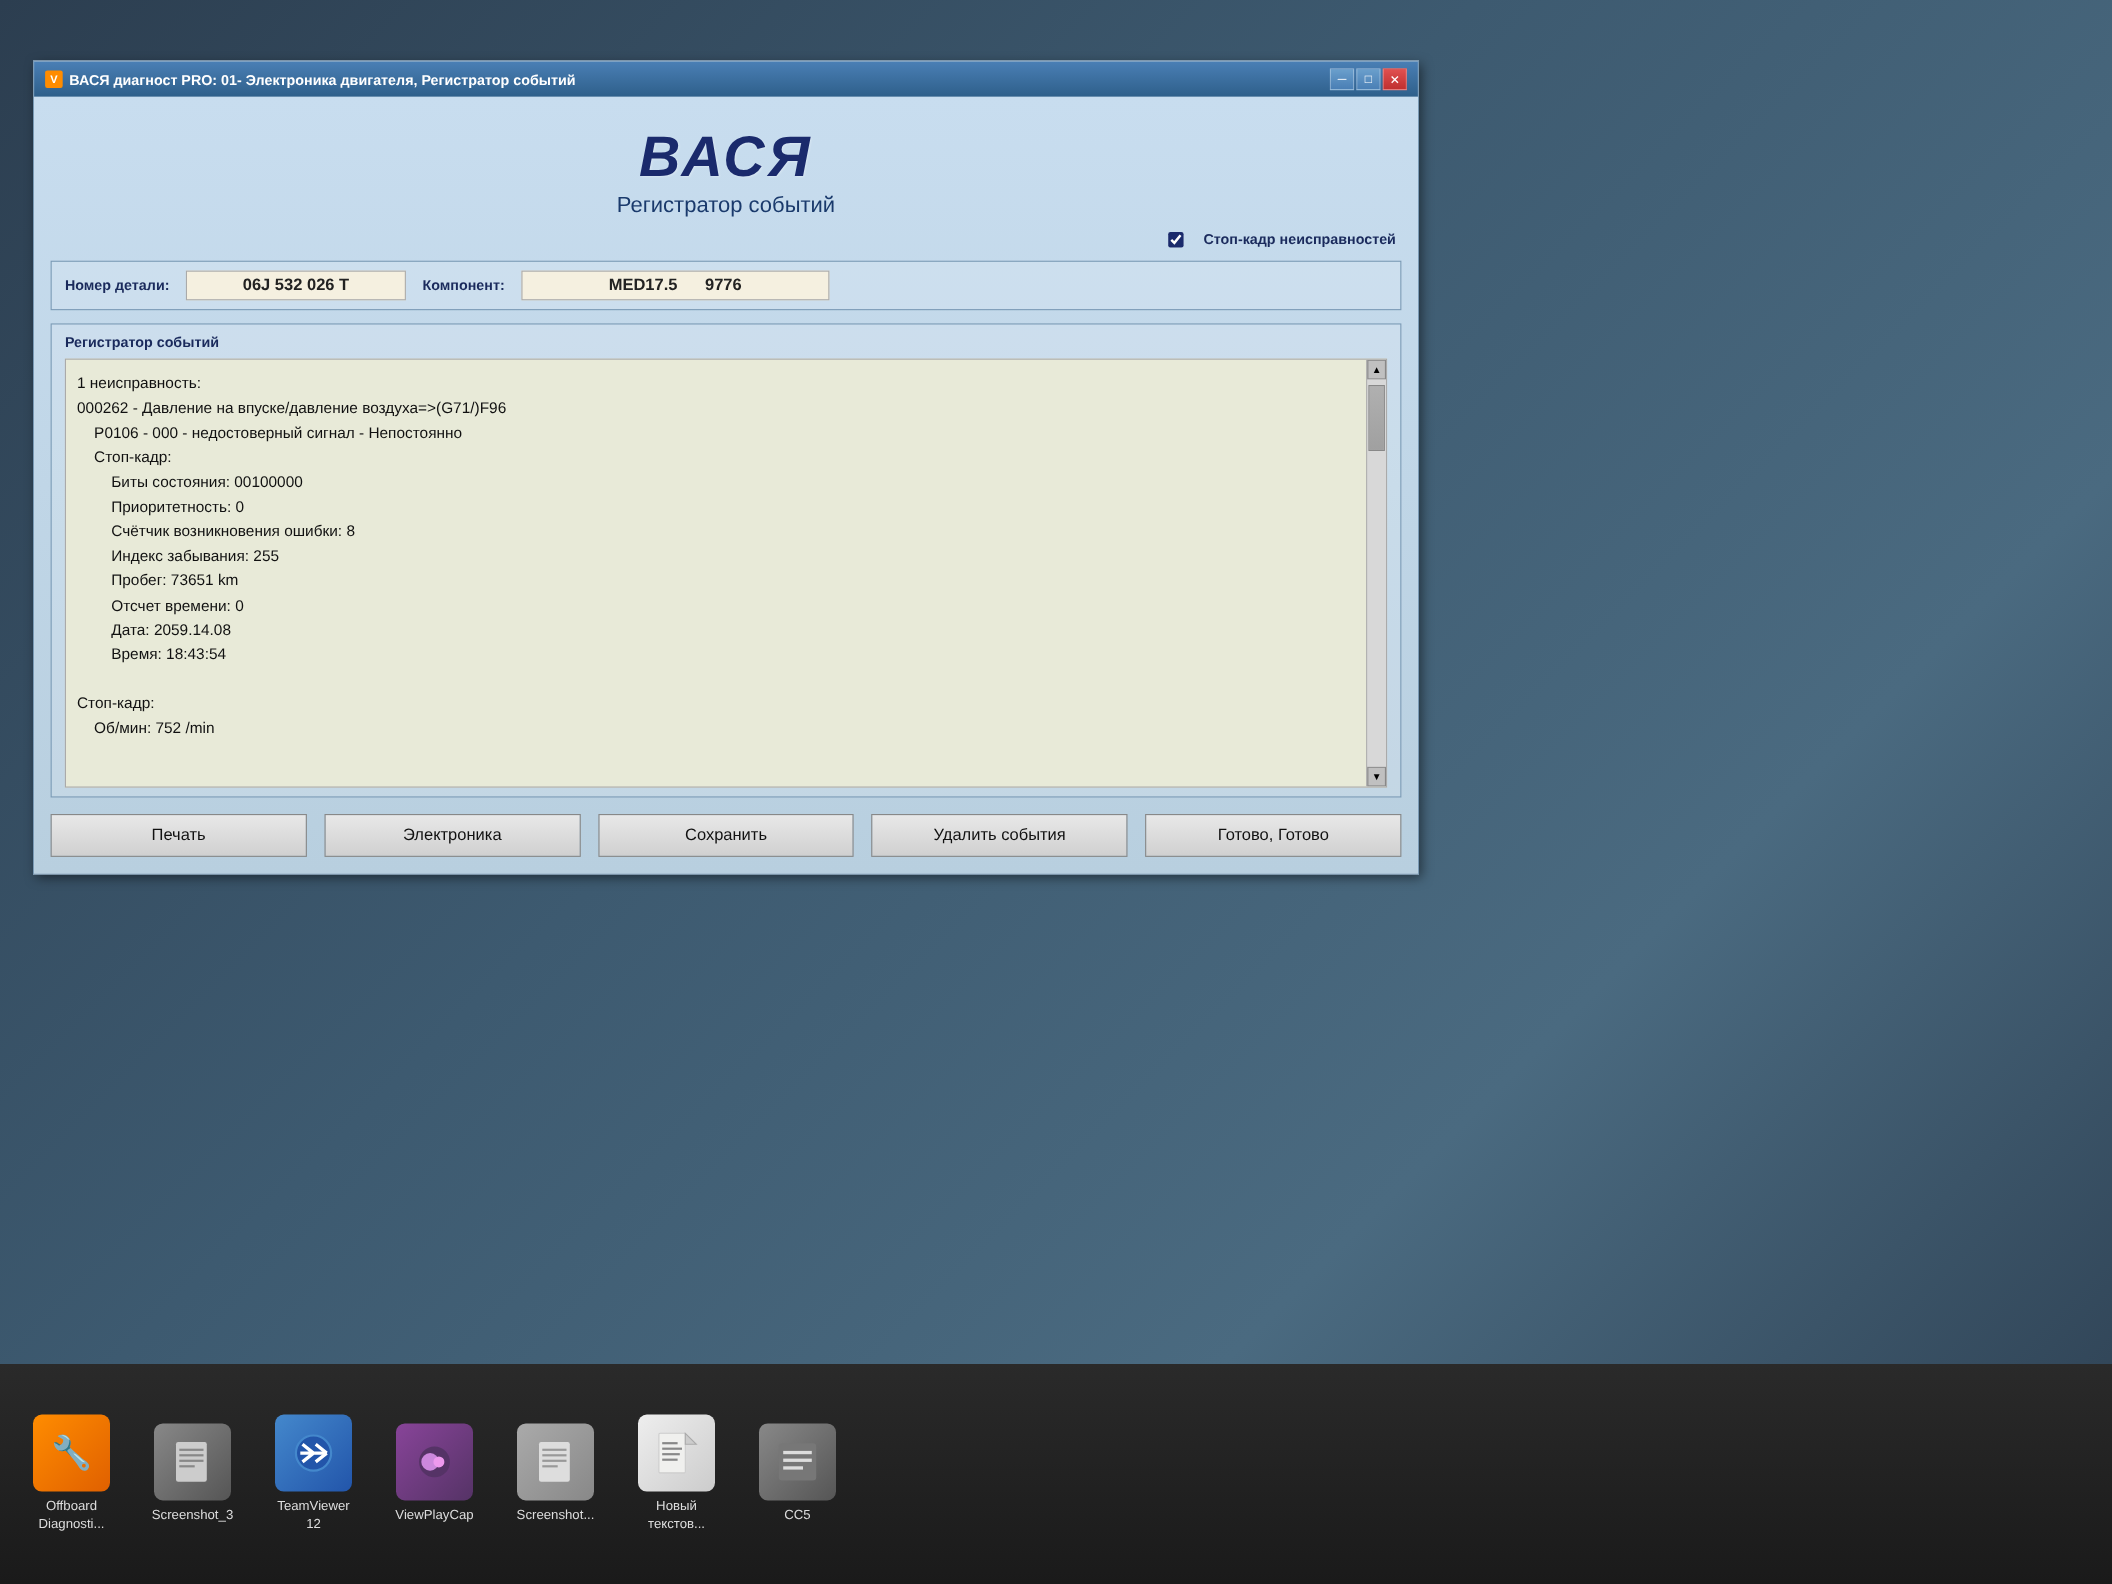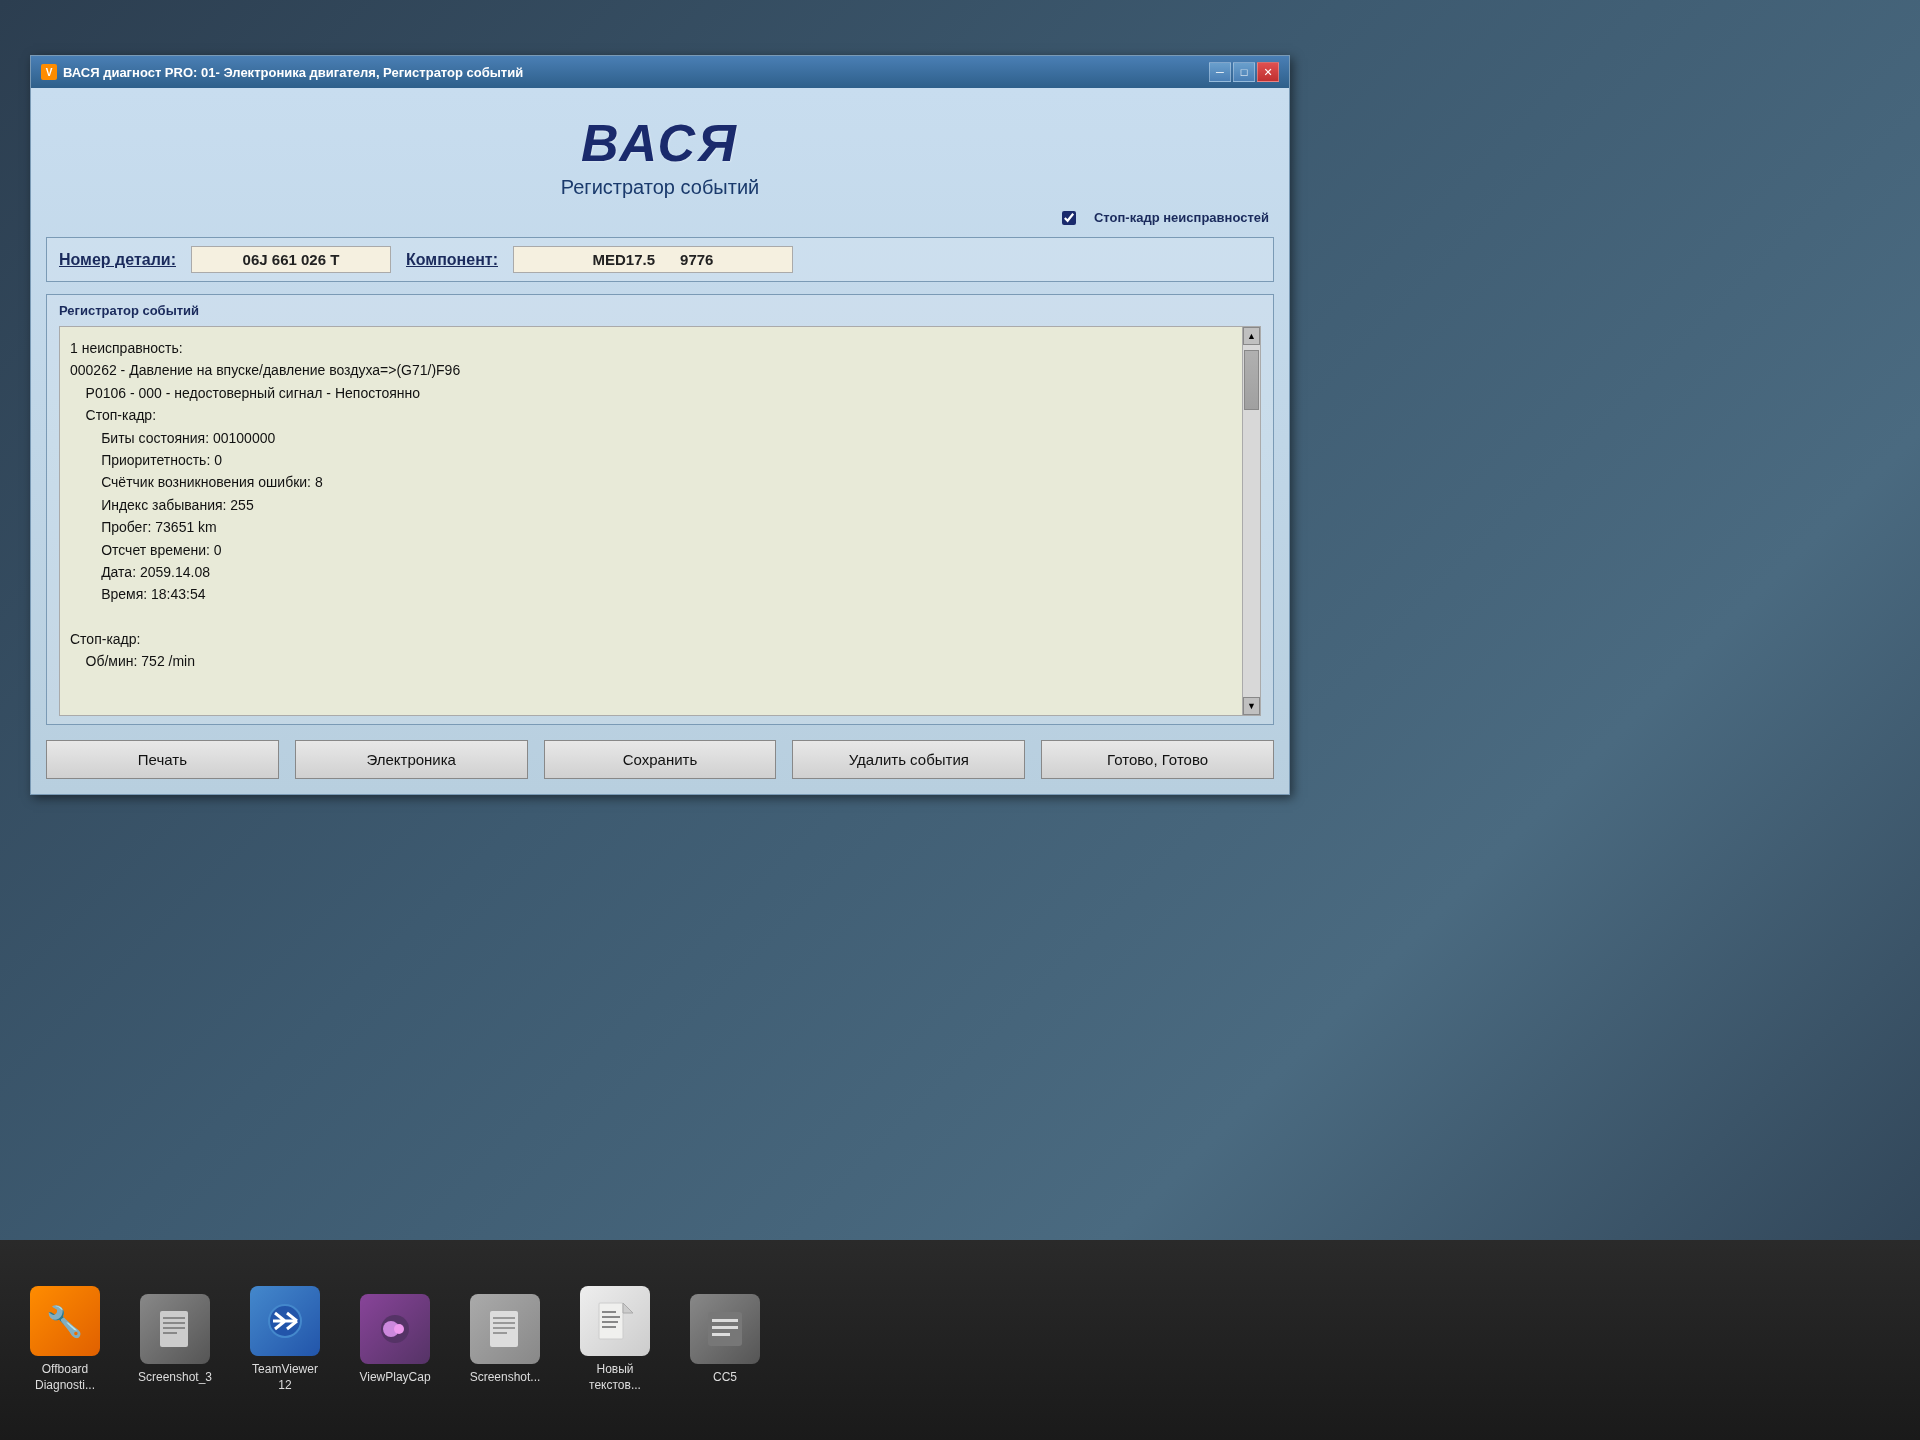--- a/index.html
+++ b/index.html
@@ -140,25 +140,24 @@
       margin-bottom: 8px;
     }
 
     .info-row {
       display: flex;
       align-items: center;
       gap: 15px;
     }
 
     .info-label {
-      font-size: 16px;
+      font-size: 13px;
       color: #1a2a5c;
       font-weight: bold;
       white-space: nowrap;
-      text-decoration: underline;
     }
 
     .info-value-box {
       background: #f5f0e0;
       border: 1px solid #aaa;
       padding: 4px 20px;
       font-size: 15px;
       font-weight: bold;
       color: #222;
       min-width: 200px;
@@ -354,21 +353,21 @@
       </div>
 
       <div class="checkbox-row">
         <input type="checkbox" class="checkbox-input" checked="" style="">
         <span class="checkbox-label">Стоп-кадр неисправностей</span>
       </div>
 
       <div class="info-section">
         <div class="info-row">
           <span class="info-label">Номер детали:</span>
-          <div class="info-value-box">06J 661 026 T</div>
+          <div class="info-value-box">06J 532 026 T</div>
           <span class="info-label">Компонент:</span>
           <div class="info-value-box wide">
             <span>MED17.5</span>
             &nbsp;&nbsp;&nbsp;&nbsp;
             <span>9776</span>
           </div>
         </div>
       </div>
 
       <div class="log-section">

